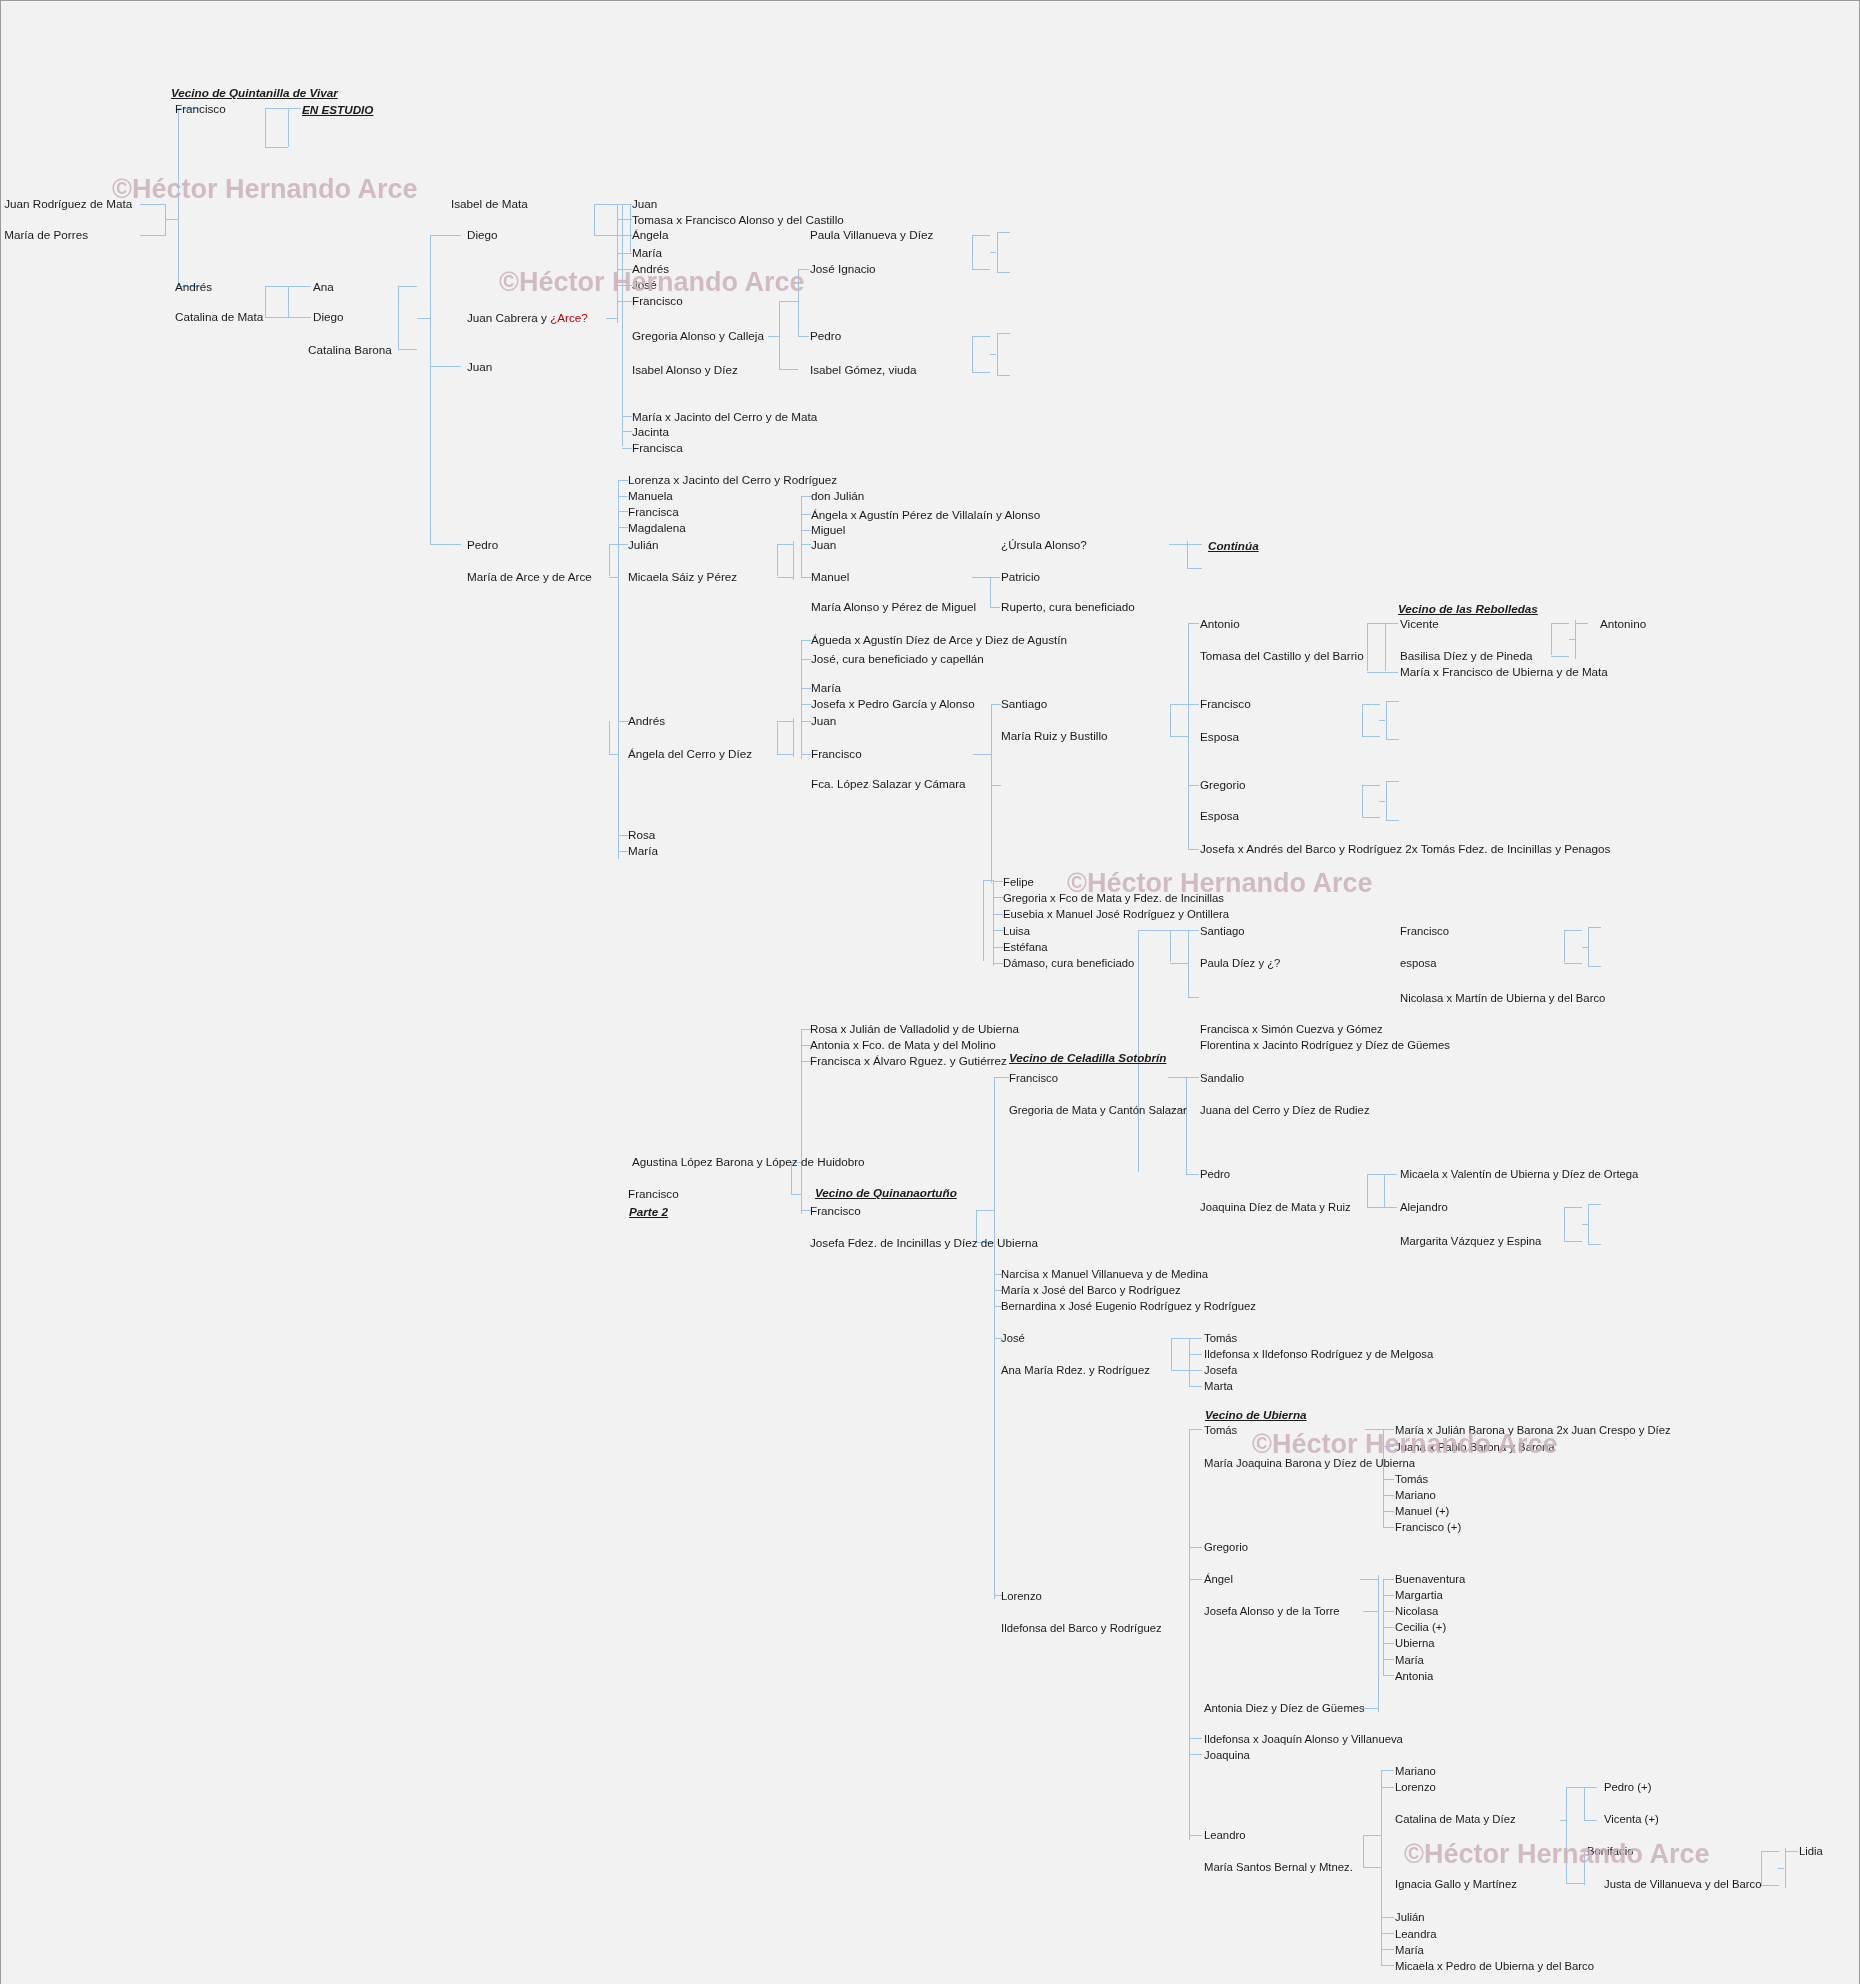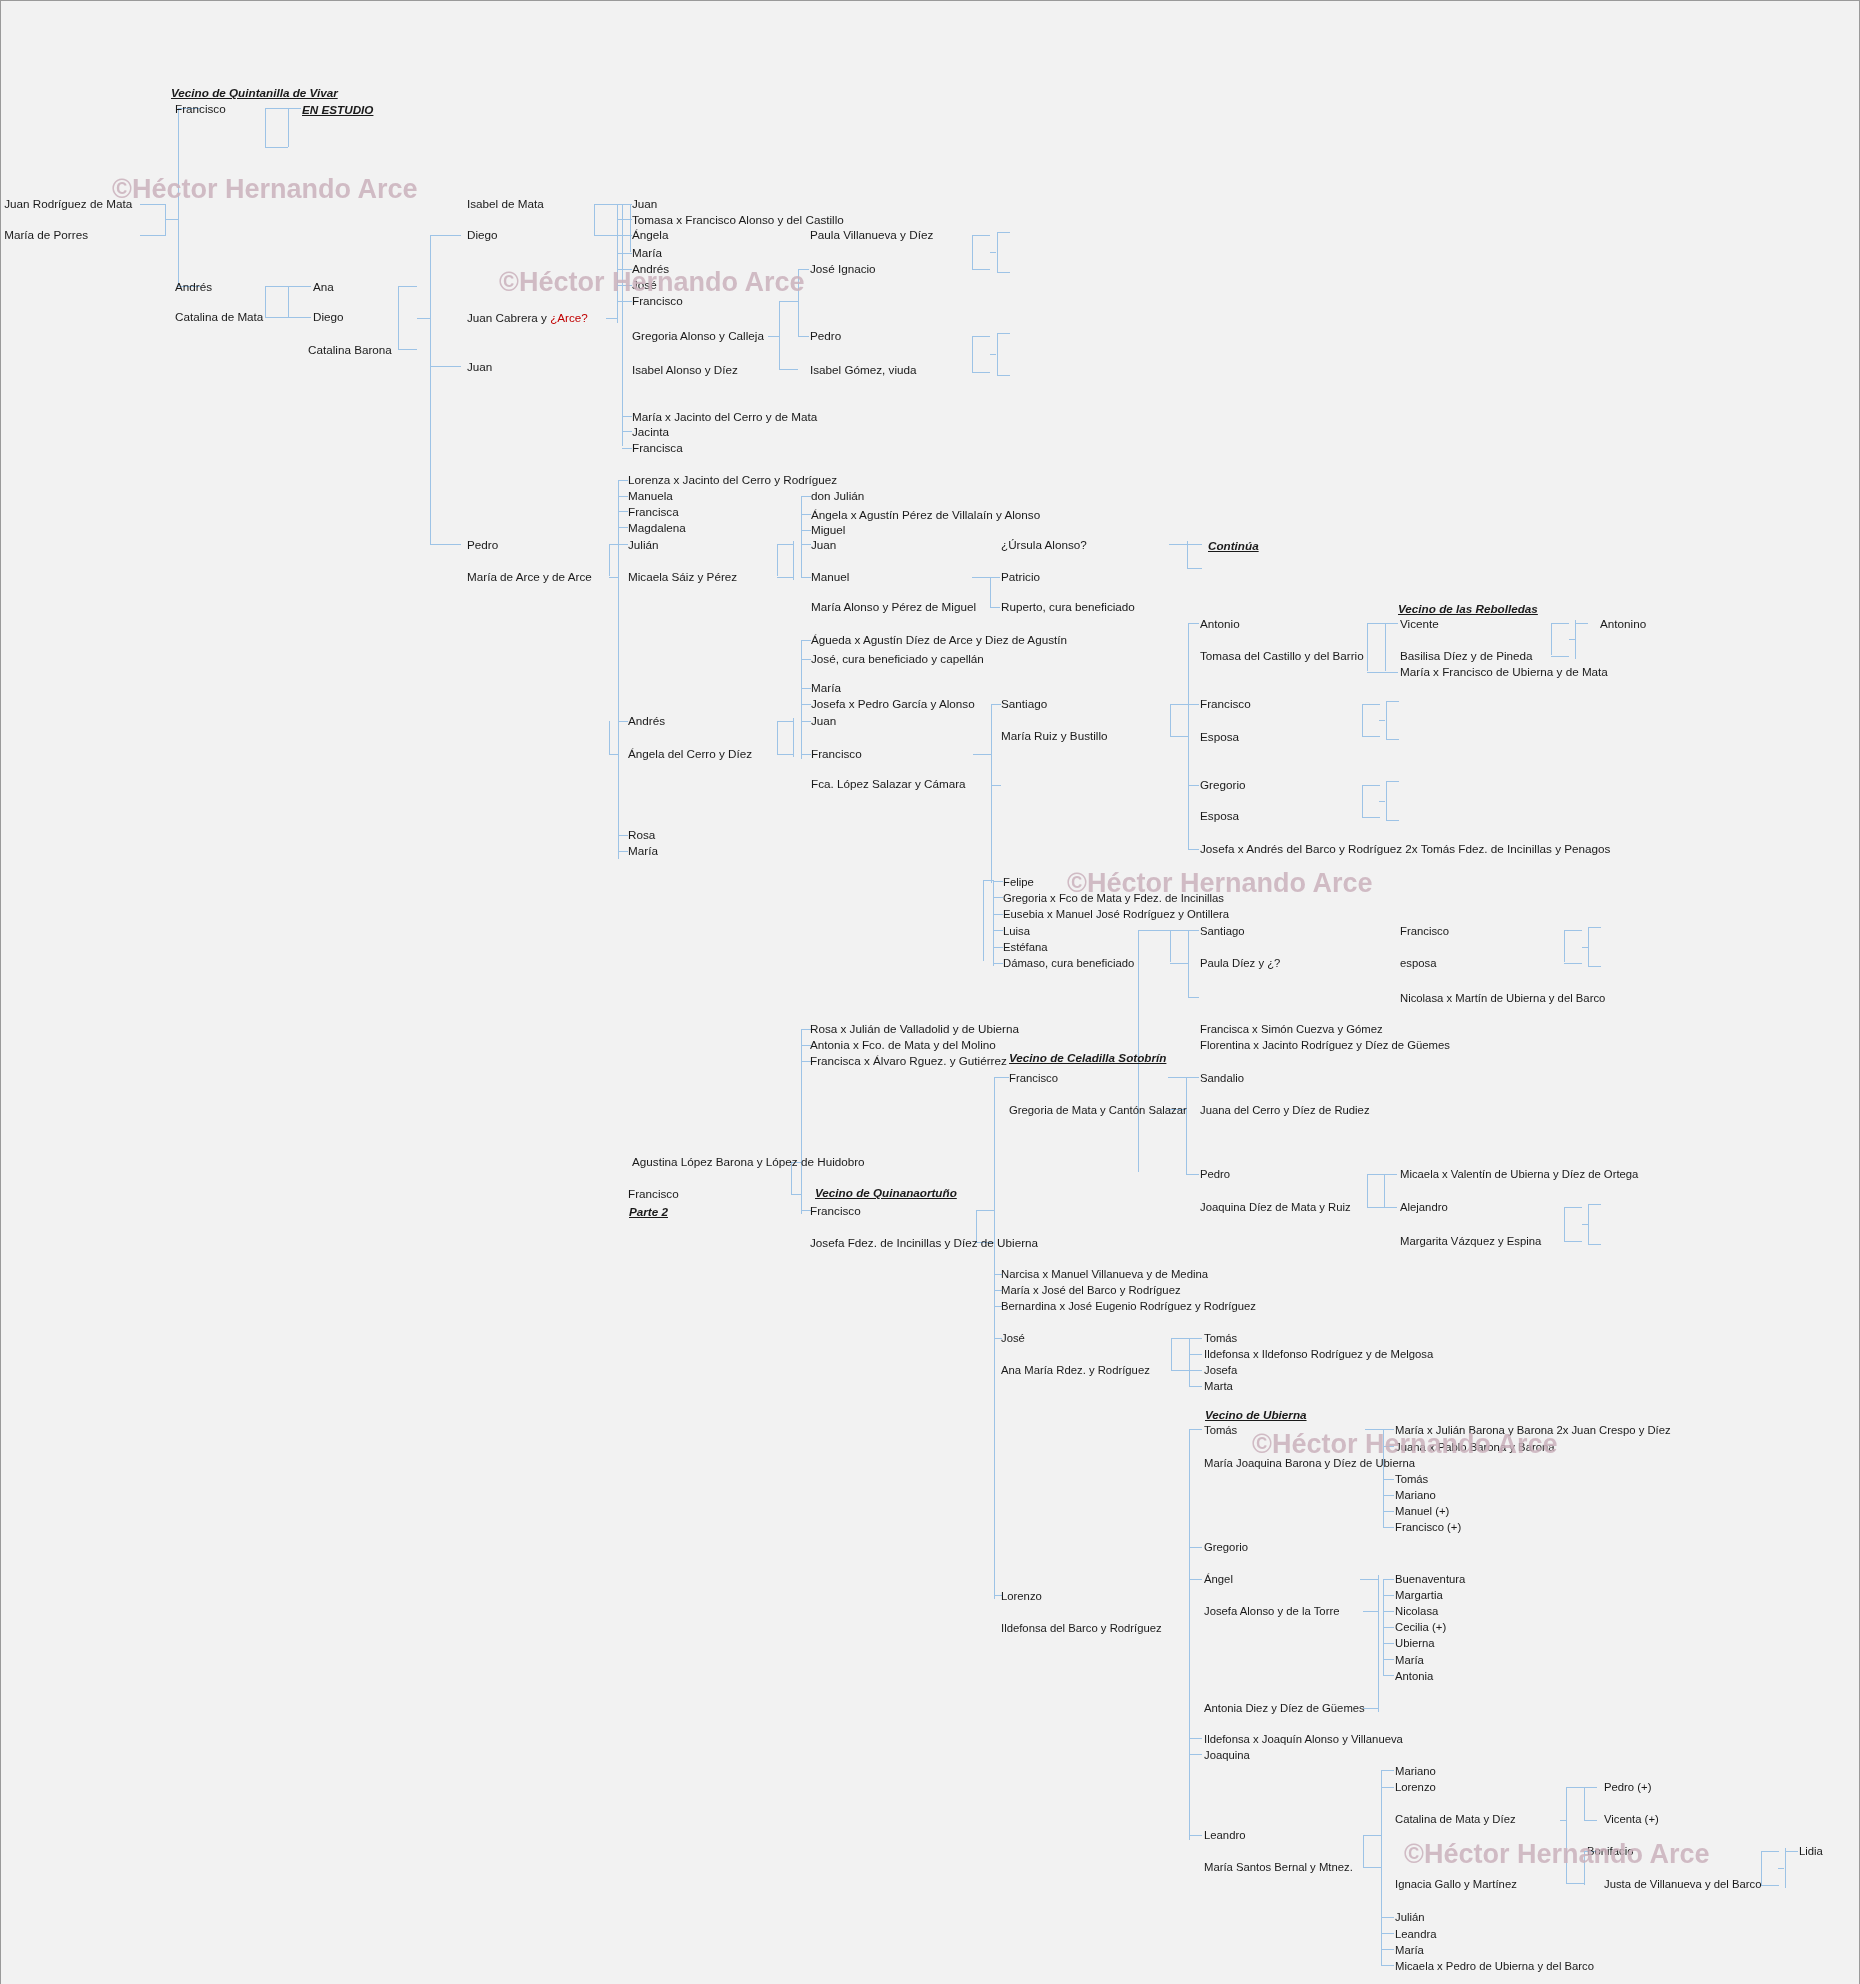--- a/index.html
+++ b/index.html
@@ -396,21 +396,21 @@
   <span class="hdr" style="left:1204px; top:1407px">Vecino de Ubierna</span>
 
   <span class="n" style="left:3.2px;   top:197px">Juan Rodríguez de Mata</span>
   <span class="n" style="left:3.2px;   top:228px">María de Porres</span>
   <span class="n" style="left:174px; top:102px">Francisco</span>
   <span class="n" style="left:174px; top:280px">Andrés</span>
   <span class="n" style="left:174px; top:310px">Catalina de Mata</span>
   <span class="n" style="left:312px; top:280px">Ana</span>
   <span class="n" style="left:312px; top:310px">Diego</span>
   <span class="n" style="left:307px; top:343px">Catalina Barona</span>
-  <span class="n" style="left:466px; top:197px">Isabel de Mata</span>
+  <span class="n" style="left:450px; top:197px">Isabel de Mata</span>
   <span class="n" style="left:466px; top:228px">Diego</span>
   <span class="n" style="left:466px; top:311px"><span>Juan Cabrera y </span><span class="q">¿Arce?</span></span>
   <span class="n" style="left:466px; top:360px">Juan</span>
   <span class="n" style="left:466px; top:538px">Pedro</span>
   <span class="n" style="left:466px; top:570px">María de Arce y de Arce</span>
   <span class="n" style="left:631px; top:197px">Juan</span>
   <span class="n" style="left:631px; top:213px">Tomasa x Francisco Alonso y del Castillo</span>
   <span class="n" style="left:631px; top:228px">Ángela</span>
   <span class="n" style="left:631px; top:246px">María</span>
   <span class="n" style="left:631px; top:262px">Andrés</span>

